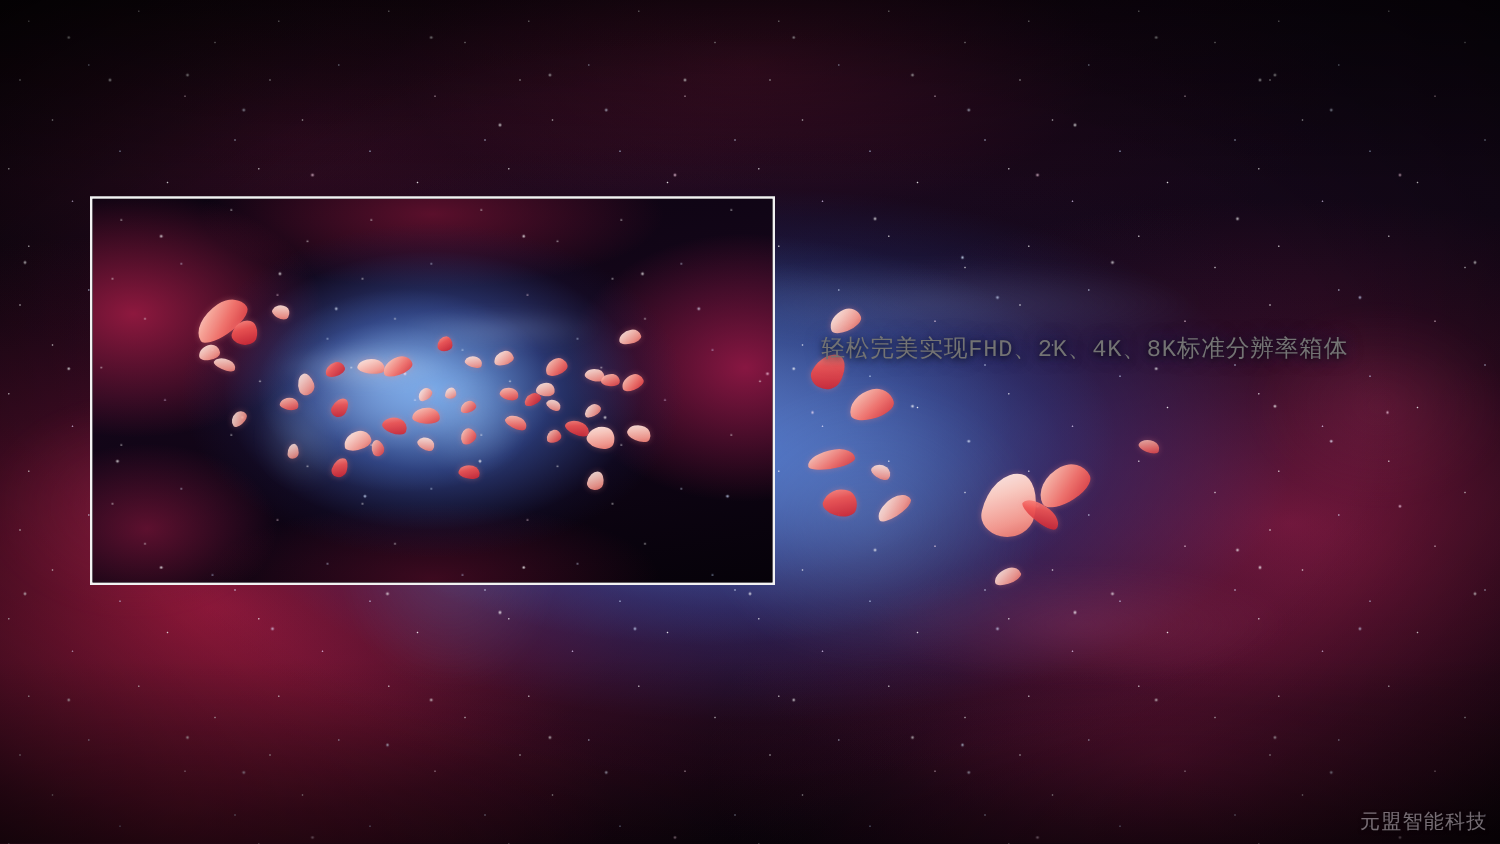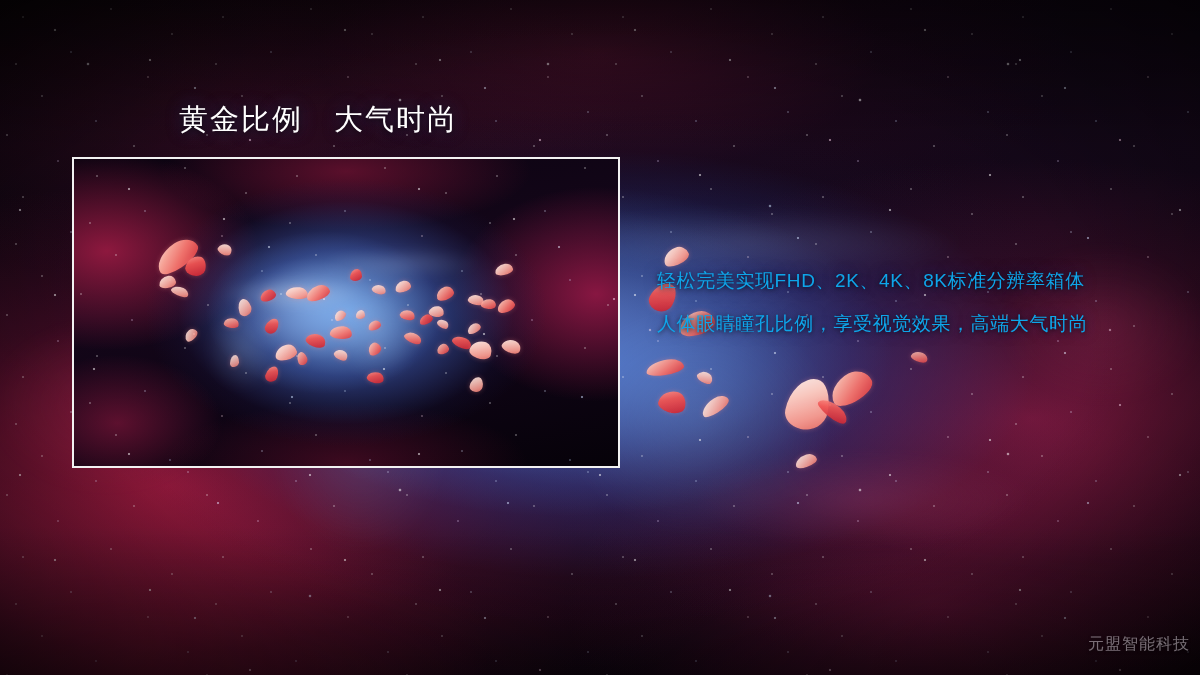--- a/index.html
+++ b/index.html
@@ -179,31 +179,32 @@
   
   #body-copy {
     position: absolute;
     left: 657px;
     top: 259px;
     z-index: 20;
   }
   #body-copy .copy-line {
     font-size: 19px;
     line-height: 43px;
-    color: #0ea5e9;
+    color: #737373;
     letter-spacing: 0.6px;
     white-space: pre;
     text-shadow: 0 1px 5px rgba(0,0,0,0.80), 0 0 14px rgba(30,40,110,0.55);
+    font-family: Liberation Mono, monospace;
   }
 
   
   #watermark {
     position: absolute;
     right: 10px;
-    bottom: 20px;
+    bottom: 7px;
     font-size: 16px;
     letter-spacing: 1px;
     color: rgba(225,215,225,0.50);
     text-shadow: 0 1px 3px rgba(0,0,0,0.6);
     z-index: 20;
   }
 </style>
 </head>
 <body>
 
@@ -278,22 +279,20 @@
           <div class="petal pale" style="left: 396px; top: 182px; width: 22px; height: 18px; opacity: 0.96; transform: rotate(20deg);"></div>
           <div class="petal" style="left: 423px; top: 141px; width: 18px; height: 12px; opacity: 0.94; transform: rotate(-20deg);"></div>
           <div class="petal pale" style="left: 396px; top: 218px; width: 13px; height: 15px; opacity: 0.9; transform: rotate(10deg);"></div>
           <div class="petal pale" style="left: 428px; top: 181px; width: 19px; height: 13px; opacity: 0.94; transform: rotate(24deg);"></div>
           <div class="petal pale" style="left: 421px; top: 105px; width: 18px; height: 11px; opacity: 0.92; transform: rotate(-10deg);"></div>
           <div class="petal pale" style="left: 156px; top: 196px; width: 9px; height: 12px; opacity: 0.85; transform: rotate(0deg);"></div>
         </div>
     </div>
   </div>
 
-  <div id="slide-title">黄金比例　大气时尚</div>
 
   <div id="body-copy">
     <div class="copy-line">轻松完美实现FHD、2K、4K、8K标准分辨率箱体</div>
-    <div class="copy-line">人体眼睛瞳孔比例，享受视觉效果，高端大气时尚</div>
   </div>
 
   <div id="watermark">元盟智能科技</div>
 
 </div>
 
 </body></html>

